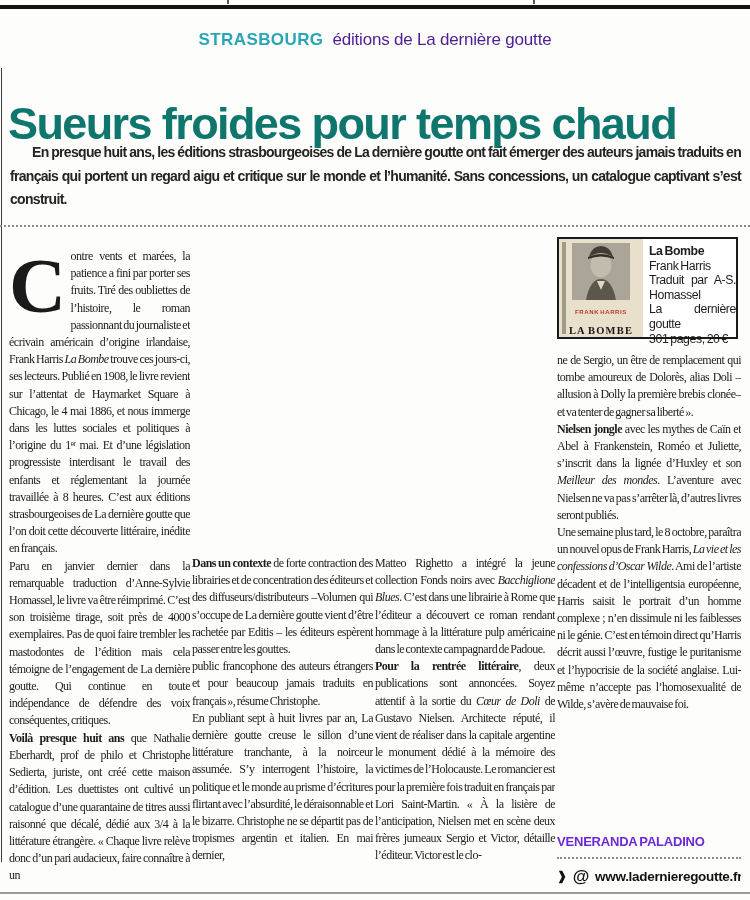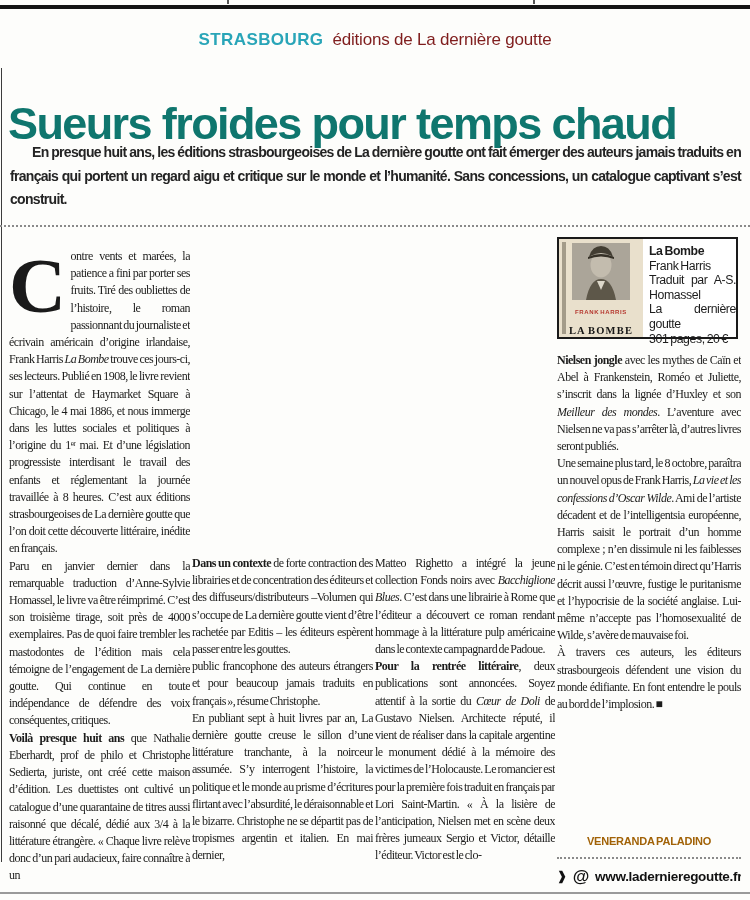--- a/index.html
+++ b/index.html
@@ -12,21 +12,21 @@
   .crop-tick { position:absolute; top:0; width:2px; height:4px; background:#555; }
   .crop-tick.t1 { left:227px; } .crop-tick.t2 { left:533px; }
   .left-column-rule { position:absolute; left:1px; top:68px; width:1px; height:794px; background:#3c3c3c; }
   .bottom-rule { position:absolute; left:0; top:892px; width:750px; height:2px; background:#9a9a9a; }
 
   .kicker {
     position:absolute; top:30px; left:0; width:750px; text-align:center;
     font-family:"Liberation Sans", sans-serif; font-size:17px; letter-spacing:-0.2px;
   }
   .kicker-location { color:#29a5b8; font-weight:bold; letter-spacing:0.4px; margin-right:9px; }
-  .kicker-subject { color:#7f1d1d;margin-top:28px; }
+  .kicker-subject { color:#4c1d95;margin-top:28px; }
 
   .headline {
     position:absolute; top:70px; left:8px; width:740px;
     font-family:"Liberation Sans", sans-serif; font-weight:bold;
     font-size:45px; line-height:48px; letter-spacing:-1.6px; color:#0f766e;
     white-space:nowrap;
   }
   .lede {
     position:absolute; top:141px; left:10px; width:731px;
     font-family:"Liberation Sans", sans-serif; font-weight:bold;
@@ -65,22 +65,22 @@
     font-size:6px; font-weight:bold; letter-spacing:0.6px; margin-top:4px; }
   .cover-title-line { color:#161616; font-size:10.5px; font-weight:bold; letter-spacing:1.2px; margin-top:1px; }
   .book-info {
     padding:5px 0 0 6px; font-family:"Liberation Sans", sans-serif;
     font-size:12.3px; line-height:14.6px; letter-spacing:-0.4px; color:#1d1d1d;
   }
   .book-title { font-weight:bold; }
 
   .col4-footer { position:absolute; left:0; right:0; bottom:0; background:#fdfdfb; }
   .byline {
-    text-align:center; font-family:"Liberation Sans", sans-serif; font-weight:bold;
-    font-size:11px; letter-spacing:-0.2px; color:#a16207; padding-bottom:7px;
+    text-align:left; font-family:"Liberation Sans", sans-serif; font-weight:bold;
+    font-size:13px; letter-spacing:-0.2px; color:#6d28d9; padding-bottom:7px;
   }
   .footer-dotted-divider { border-top:2px dotted #8a8a8a; margin-bottom:9px; }
   .website-link {
     display:flex; align-items:center; gap:6px;
     font-family:"Liberation Sans", sans-serif; font-weight:bold; font-size:13.5px;
     letter-spacing:-0.3px; color:#111; padding-bottom:4px; cursor:pointer;
   }
   .arrow-icon { font-size:12px; line-height:12px; }
   .at-icon { font-size:17px; line-height:15px; font-weight:bold; }
 </style>
@@ -140,23 +140,23 @@
     </div>
     <div class="book-info">
       <div class="book-title">La Bombe</div>
       <div>Frank Harris</div>
       <div>Traduit par A-S. Homassel</div>
       <div>La dernière goutte</div>
       <div>301 pages, 20 €</div>
     </div>
   </div>
 
+  <p>ne de Sergio, un être de remplacement qui tombe amoureux de Dolorès, alias Doli –allusion à Dolly la première brebis clonée– et va tenter de gagner sa liberté ».</p>
   <p><span class="lead-in">Nielsen jongle</span><span> avec les mythes de Caïn et Abel à Frankenstein, Roméo et Juliette, s’inscrit dans la lignée d’Huxley et son </span><i>Meilleur des mondes</i><span>. L’aventure avec Nielsen ne va pas s’arrêter là, d’autres livres seront publiés.</span></p>
   <p><span>Une semaine plus tard, le 8 octobre, paraîtra un nouvel opus de Frank Harris, </span><i>La vie et les confessions d’Oscar Wilde</i><span>. Ami de l’artiste décadent et de l’intelligentsia européenne, Harris saisit le portrait d’un homme complexe ; n’en dissimule ni les faiblesses ni le génie. C’est en témoin direct qu’Harris décrit aussi l’œuvre, fustige le puritanisme et l’hypocrisie de la société anglaise. Lui-même n’accepte pas l’homosexualité de Wilde, s’avère de mauvaise foi.</span></p>
-  <p>À travers ces auteurs, les éditeurs strasbourgeois défendent une vision du monde édifiante. En font entendre le pouls au bord de l’implosion. ■</p>
 
   <div class="col4-footer">
     <div class="byline">VENERANDA PALADINO</div>
     <div class="footer-dotted-divider"></div>
     <div class="website-link">
       <span class="arrow-icon">❱</span>
       <span class="at-icon">@</span>
       <span>www.ladernieregoutte.fr</span>
     </div>
   </div>

